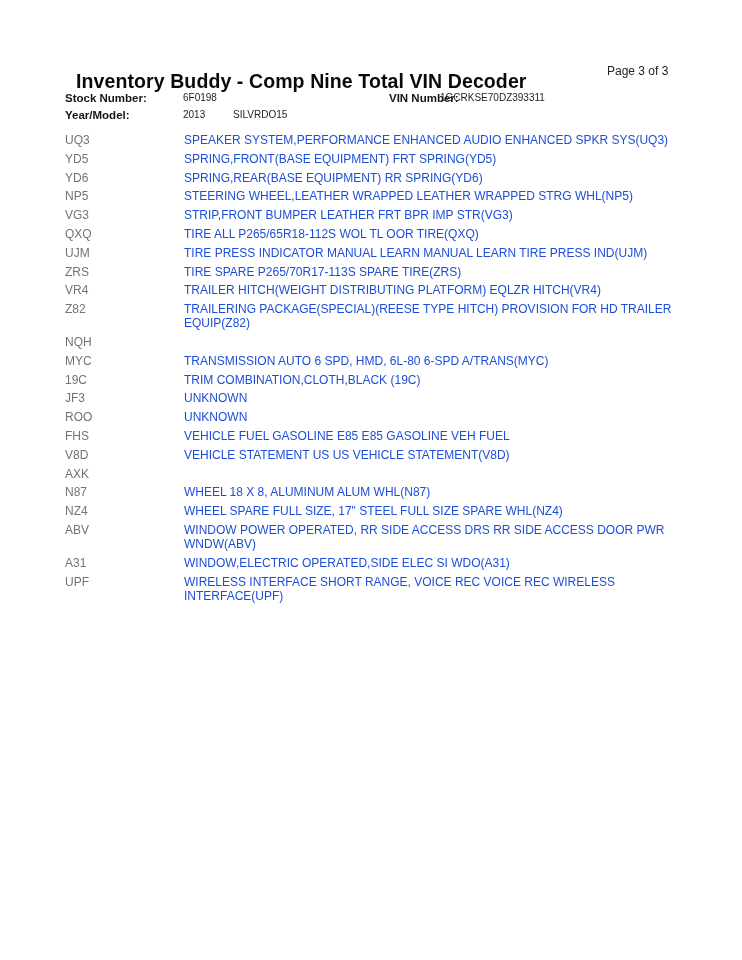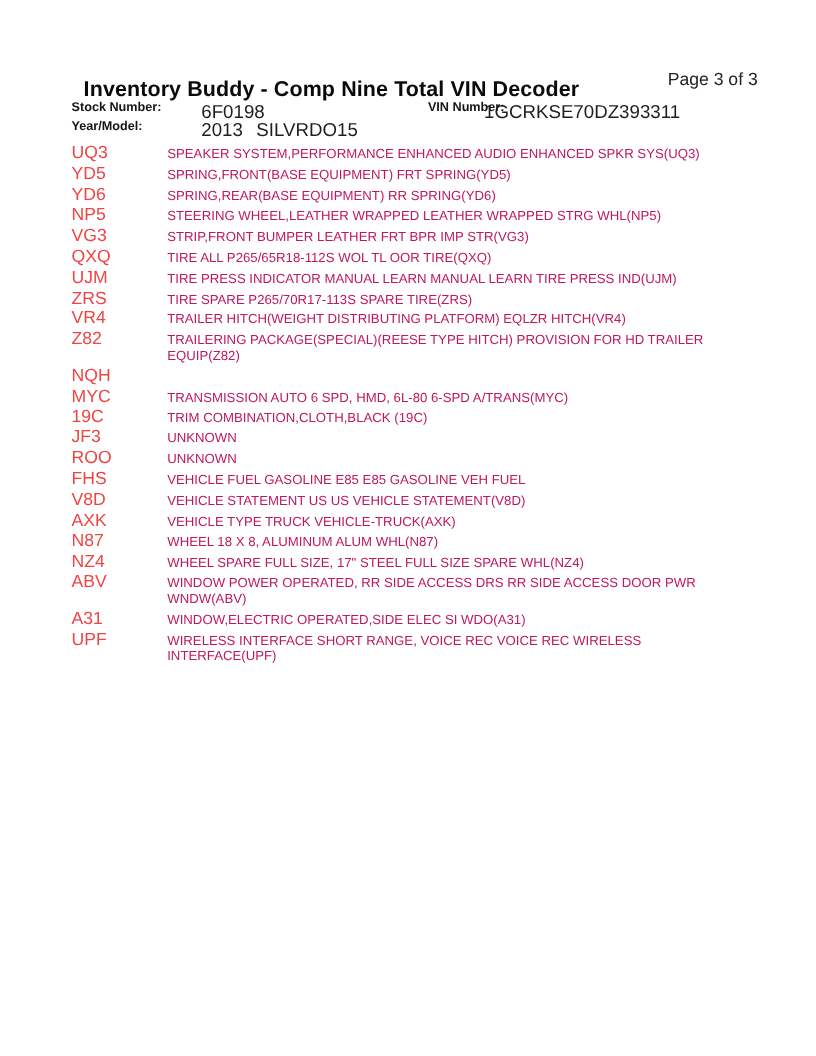--- a/index.html
+++ b/index.html
@@ -33,34 +33,34 @@
     font-size: 19.5px;
     font-weight: bold;
     color: #0a0a0a;
     letter-spacing: 0.1px;
     white-space: nowrap;
   }
   .page-number {
     position: absolute;
     left: 607px;
     top: 64px;
-    font-size: 16px;
+    font-size: 12px;
     color: #222;
     white-space: nowrap;
   }
   .meta-label {
     position: absolute;
     font-size: 11.5px;
     font-weight: bold;
     color: #161616;
     white-space: nowrap;
   }
   .meta-value {
     position: absolute;
-    font-size: 17px;
+    font-size: 10px;
     color: #1e1e1e;
     white-space: nowrap;
   }
   .lbl-right {
     left: 65px;
     width: 113px;
     text-align: left;
   }
   .row1 { top: 92px; }
   .row2 { top: 109px; }
@@ -76,31 +76,32 @@
     top: 133px;
     right: 10px;
   }
   .opt-row {
     display: flex;
     align-items: flex-start;
     margin-bottom: 4.8px;
   }
   .opt-code {
     flex: 0 0 87px;
-    font-size: 16px;
+    font-size: 12px;
     line-height: 14px;
-    color: #ef4444;
+    color: #737373;
     white-space: nowrap;
   }
   .opt-desc {
     flex: 1 1 auto;
     font-size: 12px;
     line-height: 14px;
-    color: #be185d;
+    color: #1d4ed8;
     white-space: pre-line;
+    margin-left: 32px;
   }
 </style>
 </head>
 <body>
 
 <div class="page">
 
   <div class="doc-header">
     <h1 class="doc-title">Inventory Buddy - Comp Nine Total VIN Decoder</h1>
     <span class="page-number">Page 3 of 3</span>
@@ -180,21 +181,20 @@
       <div class="opt-row">
         <span class="opt-code">FHS</span>
         <span class="opt-desc">VEHICLE FUEL GASOLINE E85 E85 GASOLINE VEH FUEL</span>
       </div>
       <div class="opt-row">
         <span class="opt-code">V8D</span>
         <span class="opt-desc">VEHICLE STATEMENT US US VEHICLE STATEMENT(V8D)</span>
       </div>
       <div class="opt-row">
         <span class="opt-code">AXK</span>
-        <span class="opt-desc">VEHICLE TYPE TRUCK VEHICLE-TRUCK(AXK)</span>
       </div>
       <div class="opt-row">
         <span class="opt-code">N87</span>
         <span class="opt-desc">WHEEL 18 X 8, ALUMINUM ALUM WHL(N87)</span>
       </div>
       <div class="opt-row">
         <span class="opt-code">NZ4</span>
         <span class="opt-desc">WHEEL SPARE FULL SIZE, 17" STEEL FULL SIZE SPARE WHL(NZ4)</span>
       </div>
       <div class="opt-row">

